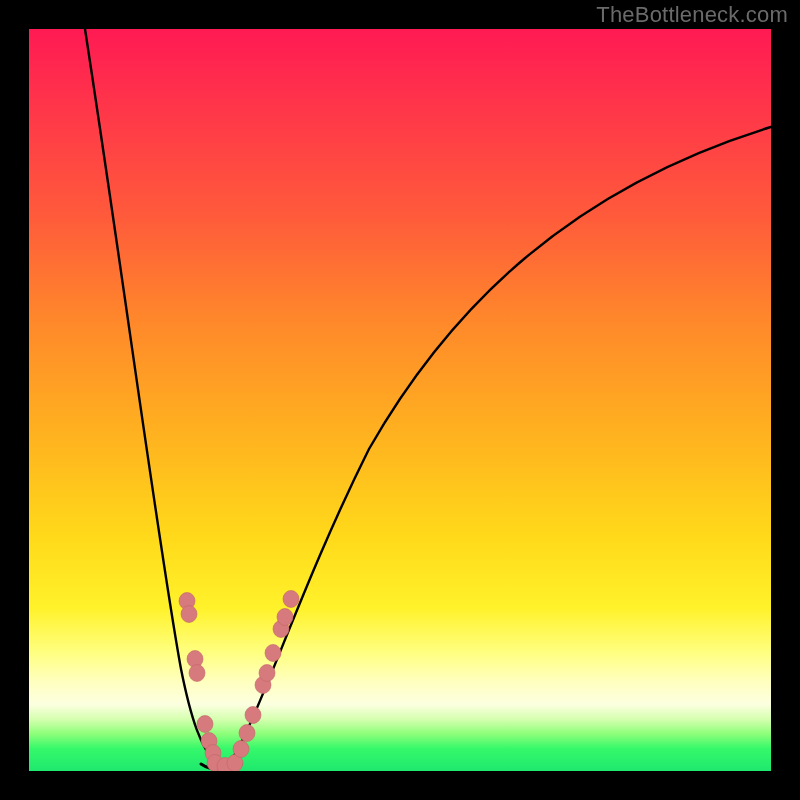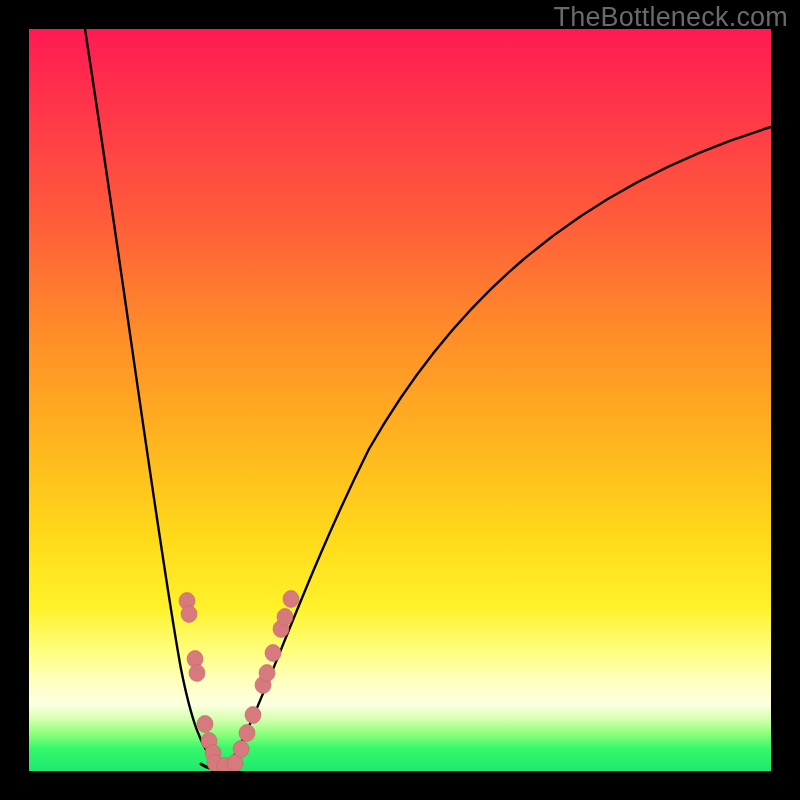--- a/index.html
+++ b/index.html
@@ -38,21 +38,21 @@
       #8dff7a 95%,
       #35f86a 97%,
       #1ee86e 100%
     );
   }
   .watermark {
     position: absolute;
     top: 2px;
     right: 12px;
     color: #6a6a6a;
-    font-size: 27px;
+    font-size: 22px;
     font-weight: 500;
     letter-spacing: 0.2px;
     user-select: none;
   }
   svg.curves {
     position: absolute;
     inset: 0;
   }
 </style>
 </head>

